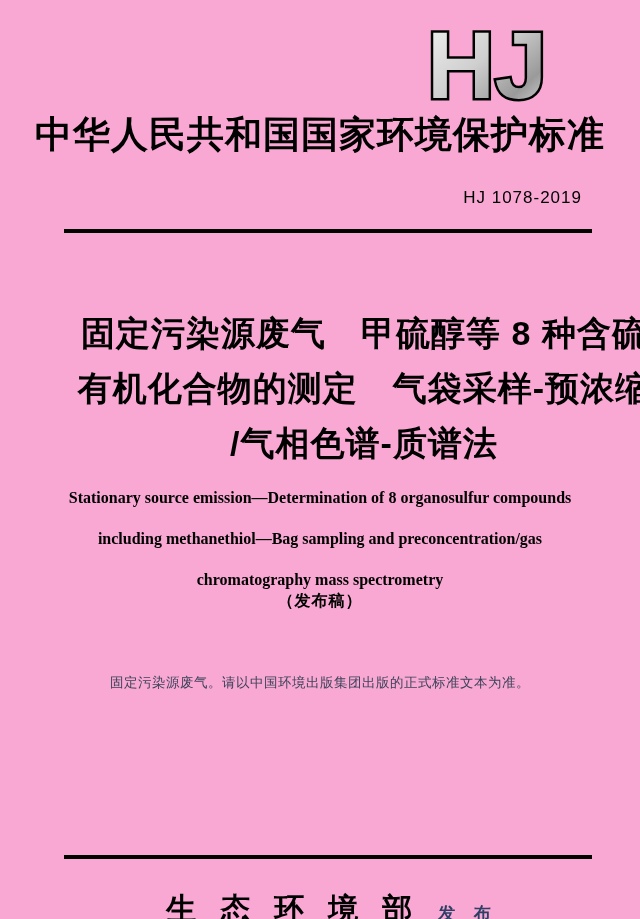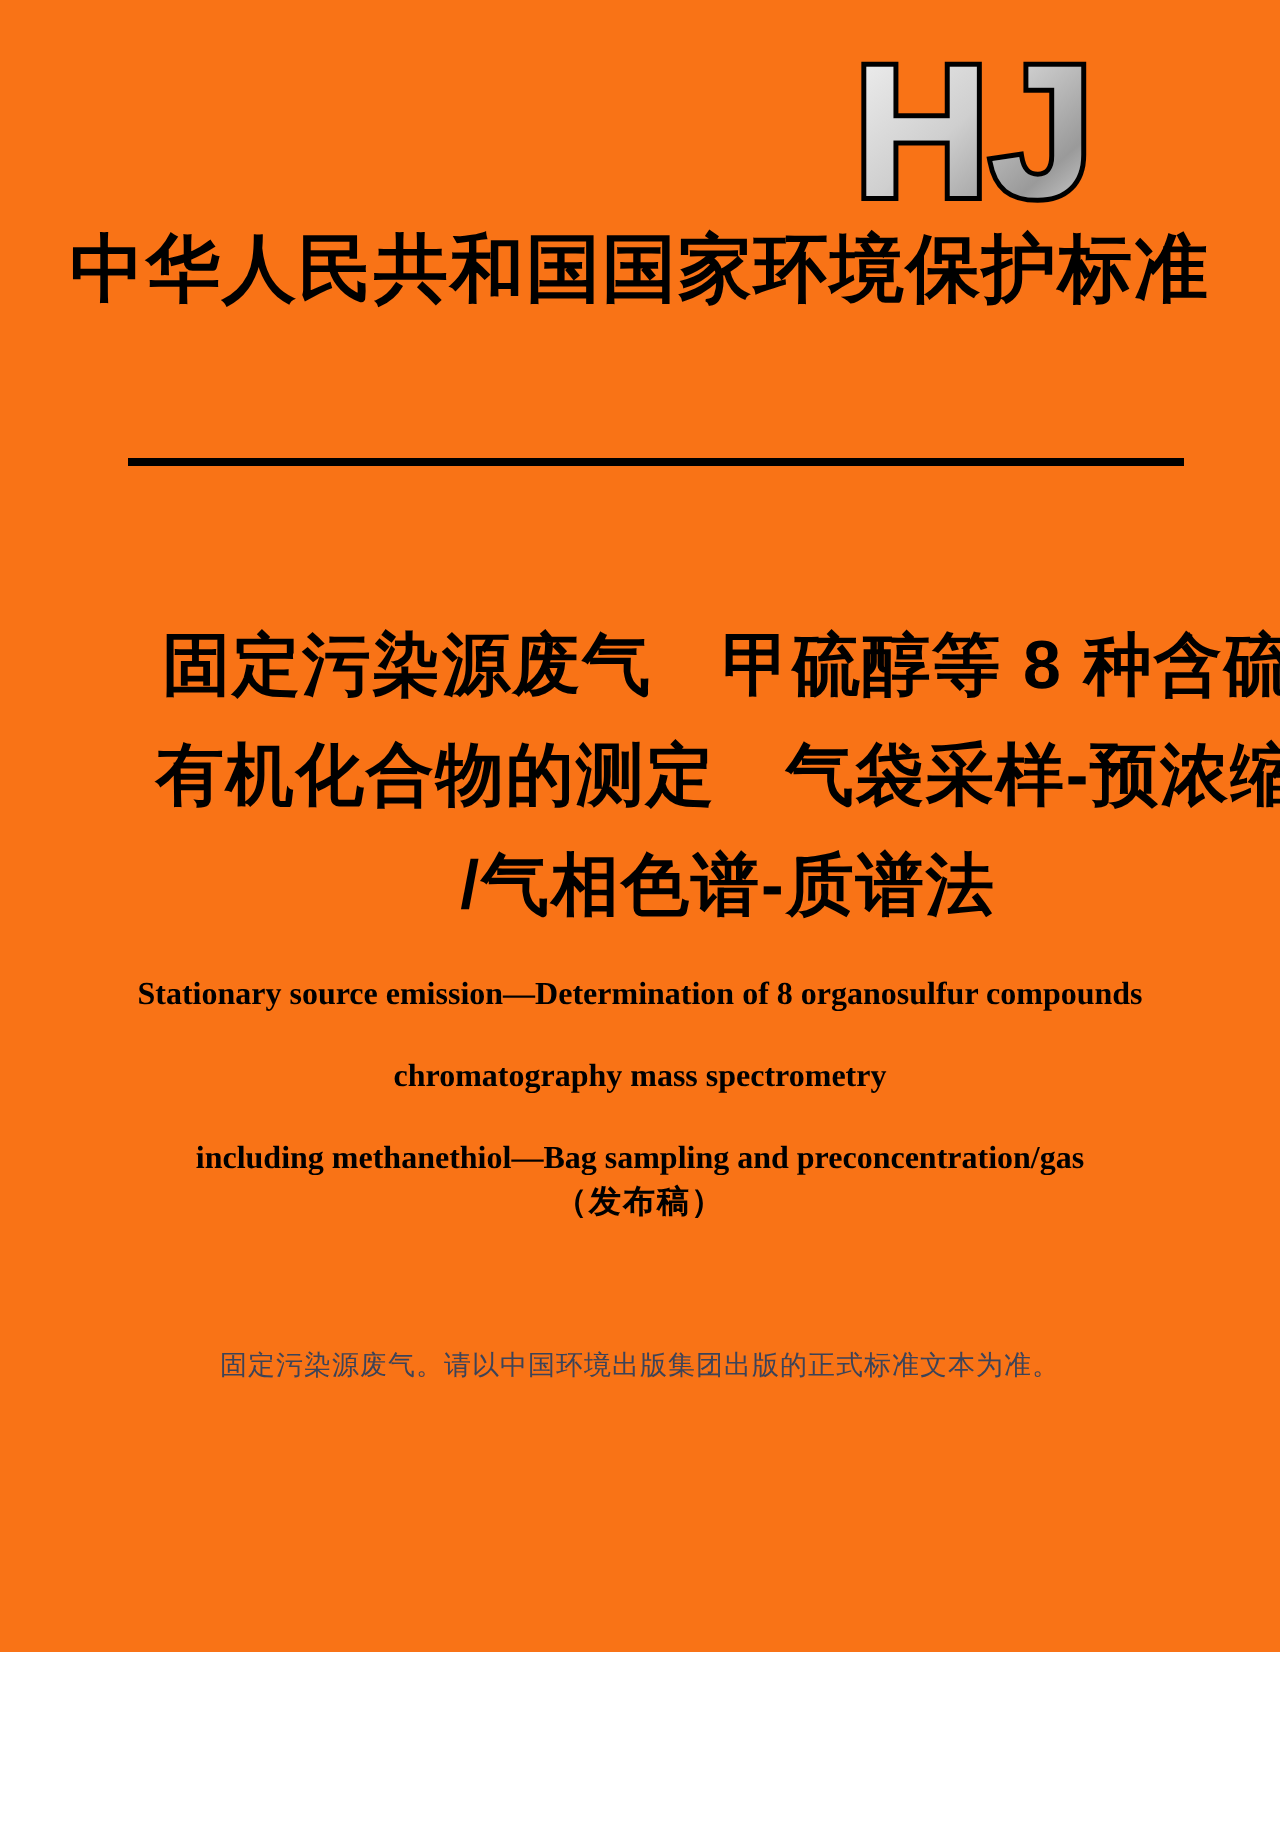--- a/index.html
+++ b/index.html
@@ -3,22 +3,22 @@
 <meta charset="utf-8">
 <style>
   html, body {
     margin: 0;
     padding: 0;
     background: #ffffff;
   }
   #page {
     position: relative;
     width: 640px;
-    height: 826px;
-    background: #f97316;
+    height: 919px;
+    background: #f9a8d4;
     overflow: hidden;
     font-family: "Liberation Sans", sans-serif;
     color: #000;
   }
   
   .hj-logo {
     position: absolute;
     top: 16px;
     right: 68px;
     width: 170px;
@@ -152,33 +152,34 @@
         <stop offset="0.45" stop-color="#cfcfcf"></stop>
         <stop offset="0.75" stop-color="#9a9a9a"></stop>
         <stop offset="1" stop-color="#e8e8e8"></stop>
       </linearGradient>
     </defs>
     <text x="85" y="82" text-anchor="middle" font-family="Liberation Sans, sans-serif" font-weight="bold" font-size="94" fill="url(#hjBevel)" stroke="#000" stroke-width="5" paint-order="stroke">HJ</text>
   </svg>
 
   <div class="header-title">中华人民共和国国家环境保护标准</div>
 
+  <div class="std-number">HJ 1078-2019</div>
 
   <div class="rule rule-top"></div>
 
   <div class="title-cn">
     <div>固定污染源废气　甲硫醇等 8 种含硫</div>
     <div>有机化合物的测定　气袋采样-预浓缩</div>
     <div>/气相色谱-质谱法</div>
   </div>
 
   <div class="title-en">
     <div>Stationary source emission—Determination of 8 organosulfur compounds</div>
+    <div>including methanethiol—Bag sampling and preconcentration/gas</div>
     <div>chromatography mass spectrometry</div>
-    <div>including methanethiol—Bag sampling and preconcentration/gas</div>
   </div>
 
   <div class="draft-label">（发布稿）</div>
 
   <div class="notice">固定污染源废气。请以中国环境出版集团出版的正式标准文本为准。</div>
 
 
   <div class="rule rule-bottom"></div>
 
   <div class="issuer-row">

